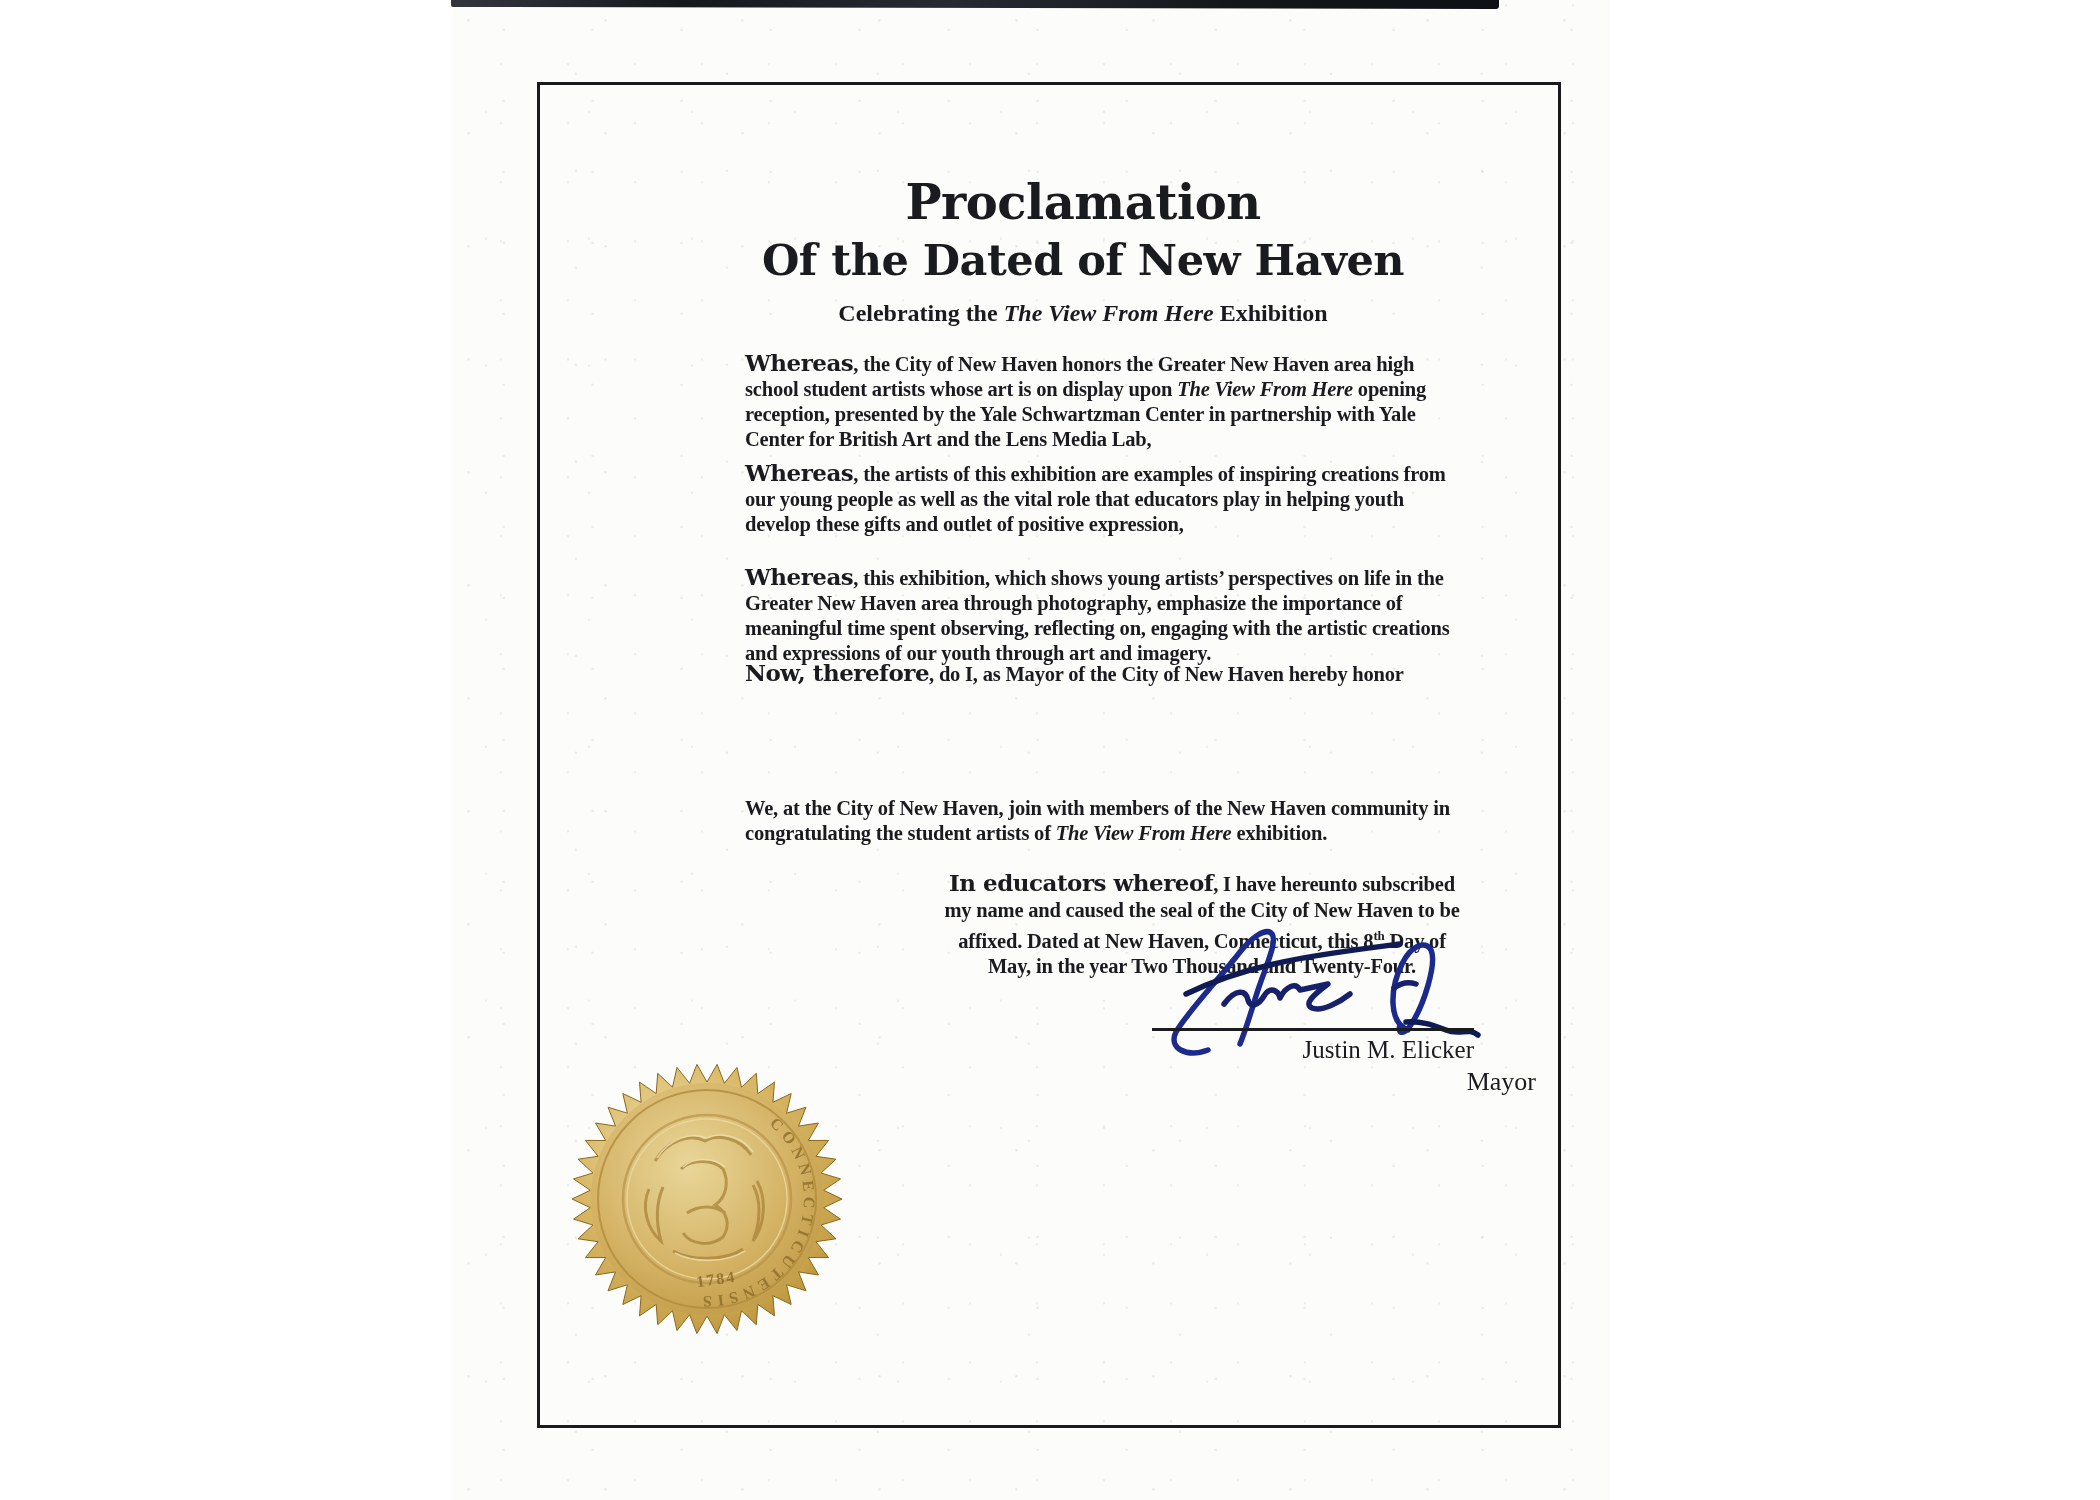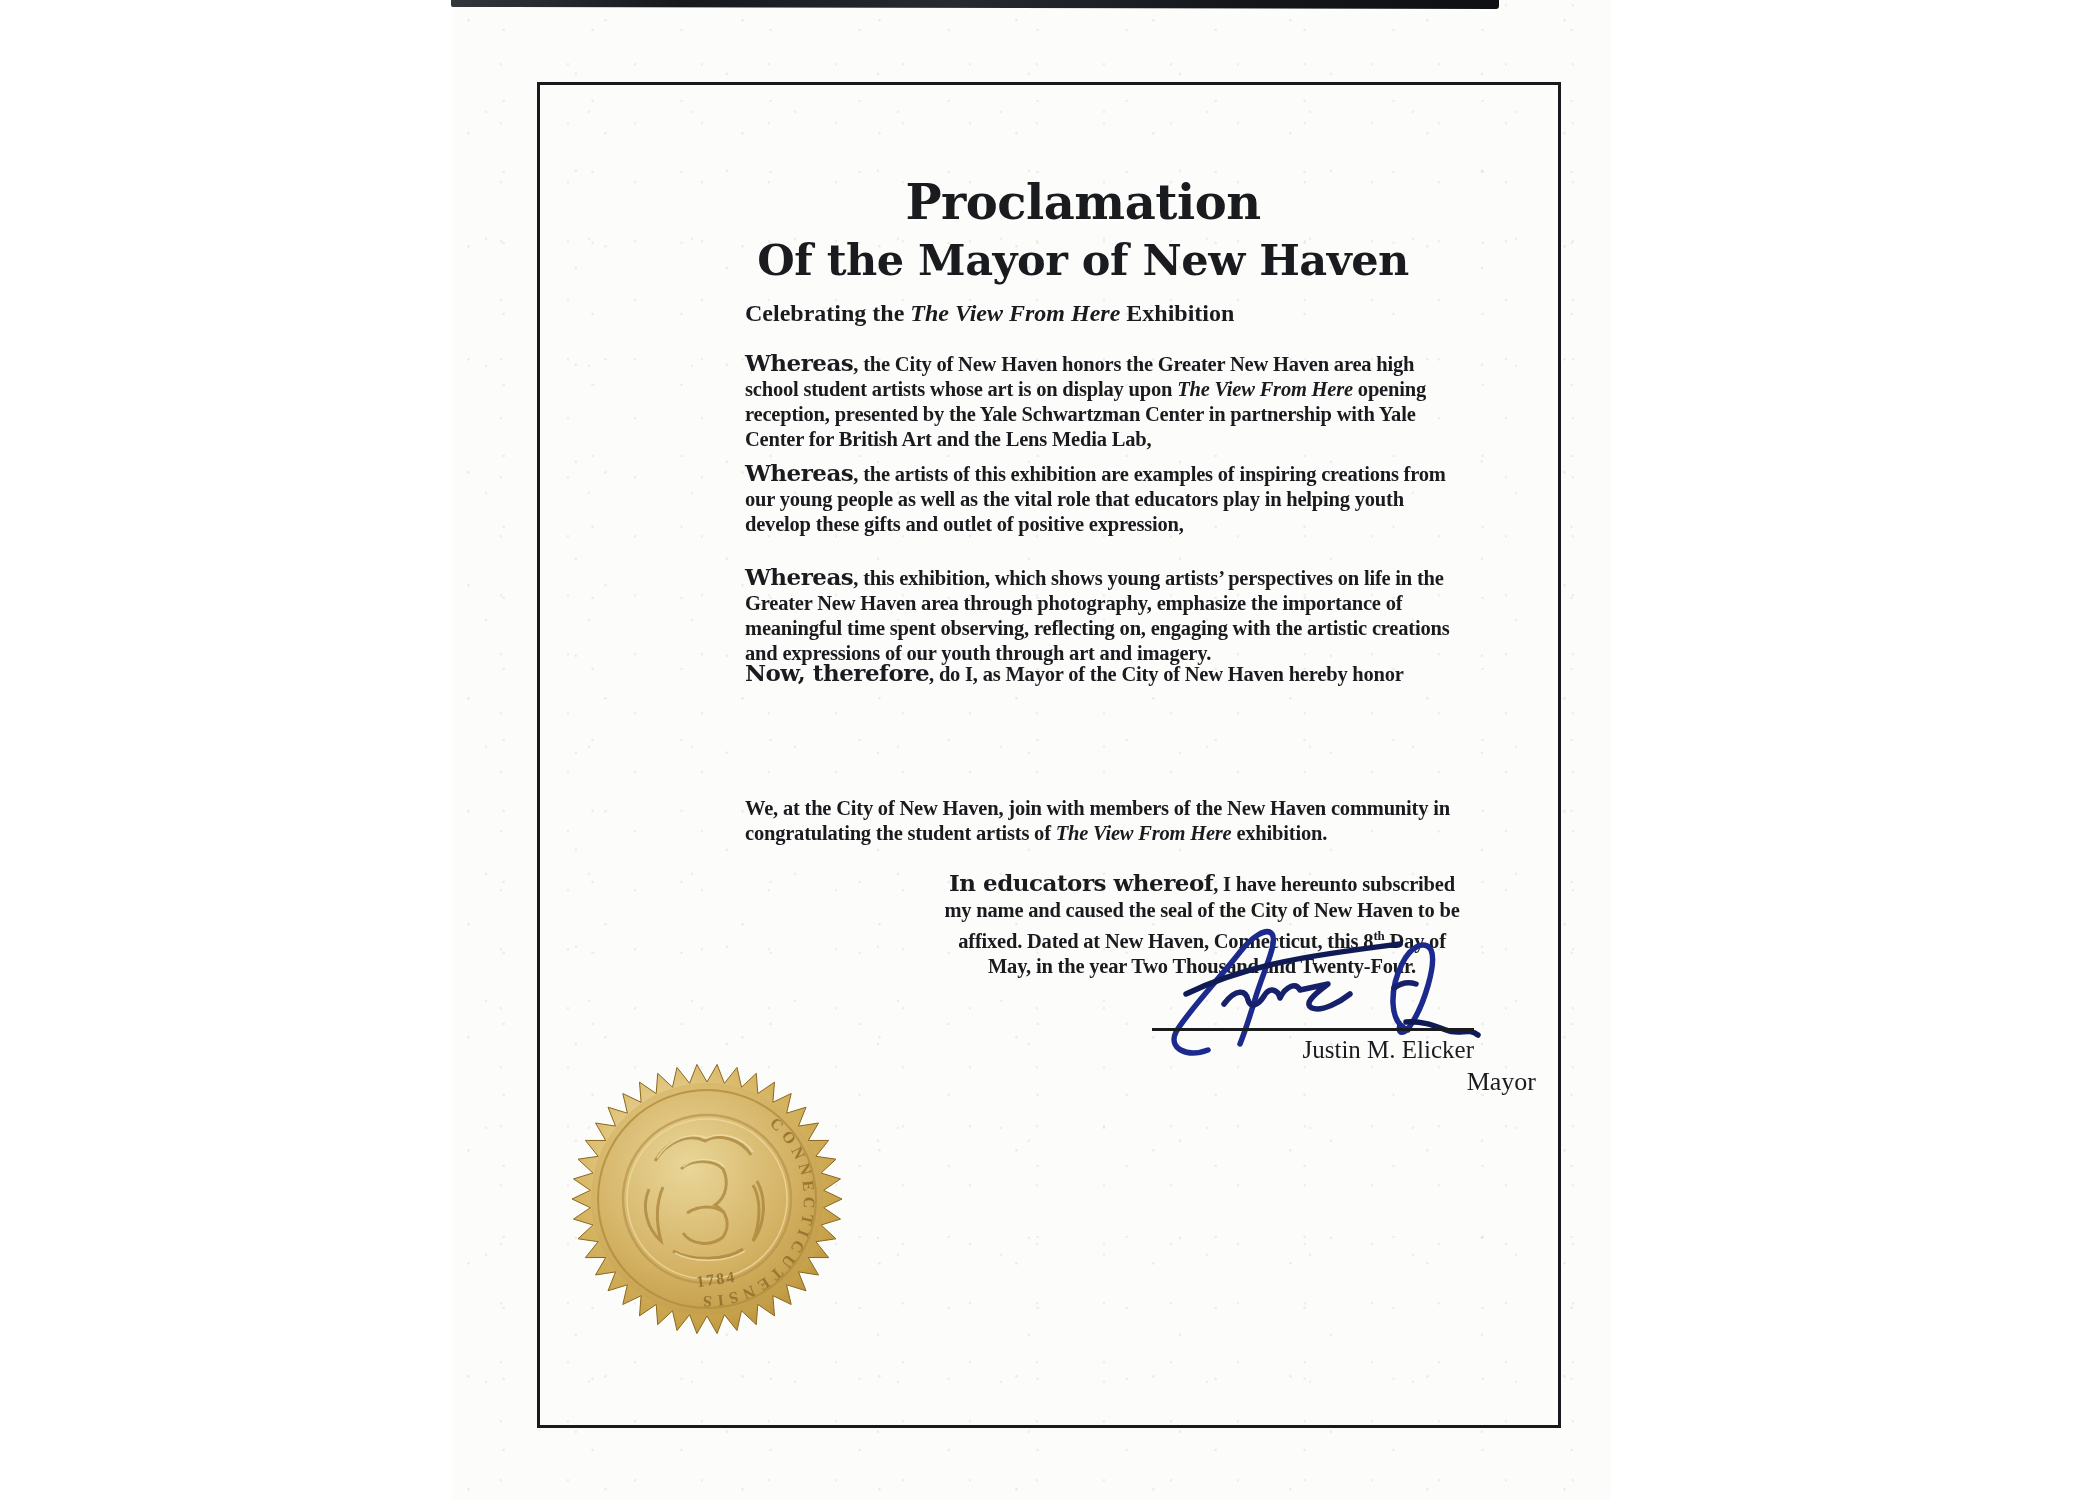--- a/index.html
+++ b/index.html
@@ -25,21 +25,21 @@
   .cert-border{position:absolute;left:537px;top:82px;width:1024px;height:1346px;
     border:3px solid #191a1e;box-sizing:border-box;}
 
   .blackletter{font-family:"DejaVu Serif", serif;font-weight:700;letter-spacing:-0.5px;}
   .bl-lead{font-family:"DejaVu Serif", serif;font-weight:700;font-size:23px;letter-spacing:-0.5px;}
 
   .title1{position:absolute;left:745px;width:676px;top:176px;text-align:center;
     font-size:48px;line-height:52px;}
   .title2{position:absolute;left:745px;width:676px;top:236px;text-align:center;
     font-size:43px;line-height:48px;}
-  .subtitle{position:absolute;left:745px;width:676px;top:300px;text-align:left;
+  .subtitle{position:absolute;left:745px;width:676px;top:300px;text-align:center;
     font-weight:700;font-size:24px;}
 
   .body-par{position:absolute;left:745px;width:724px;font-weight:700;font-size:20.5px;
     line-height:25px;letter-spacing:-0.2px;text-align:left;}
   .p1{top:350px;} .p2{top:460px;} .p3{top:564px;} .pnow{top:660px;} .pwe{top:796px;}
 
   .honoree{position:absolute;left:745px;width:676px;top:734px;text-align:center;
     font-size:33px;line-height:38px;}
 
   .testimony{position:absolute;left:940px;width:524px;top:870px;text-align:center;
@@ -60,21 +60,21 @@
 </head>
 <body>
 
 <div id="canvas">
 
   <div class="paper"></div>
   <div class="scan-edge"></div>
   <div class="cert-border"></div>
 
   <div class="title1 blackletter">Proclamation</div>
-  <div class="title2 blackletter">Of the Mayor of New Haven</div>
+  <div class="title2 blackletter">Of the Dated of New Haven</div>
 
   <div class="subtitle"><span>Celebrating the </span><i>The View From Here</i><span> Exhibition</span></div>
 
   <div class="body-par p1"><span class="bl-lead">Whereas</span><span>, the City of New Haven honors the Greater New Haven area high school student artists whose art is on display upon </span><i>The View From Here</i><span> opening reception, presented by the Yale Schwartzman Center in partnership with Yale Center for British Art and the Lens Media Lab,</span></div>
 
   <div class="body-par p2"><span class="bl-lead">Whereas</span><span>, the artists of this exhibition are examples of inspiring creations from our young people as well as the vital role that educators play in helping youth develop these gifts and outlet of positive expression,</span></div>
 
   <div class="body-par p3"><span class="bl-lead">Whereas</span><span>, this exhibition, which shows young artists’ perspectives on life in the Greater New Haven area through photography, emphasize the importance of meaningful time spent observing, reflecting on, engaging with the artistic creations and expressions of our youth through art and imagery.</span></div>
 
   <div class="body-par pnow"><span class="bl-lead">Now, therefore</span><span>, do I, as Mayor of the City of New Haven hereby honor</span></div>

